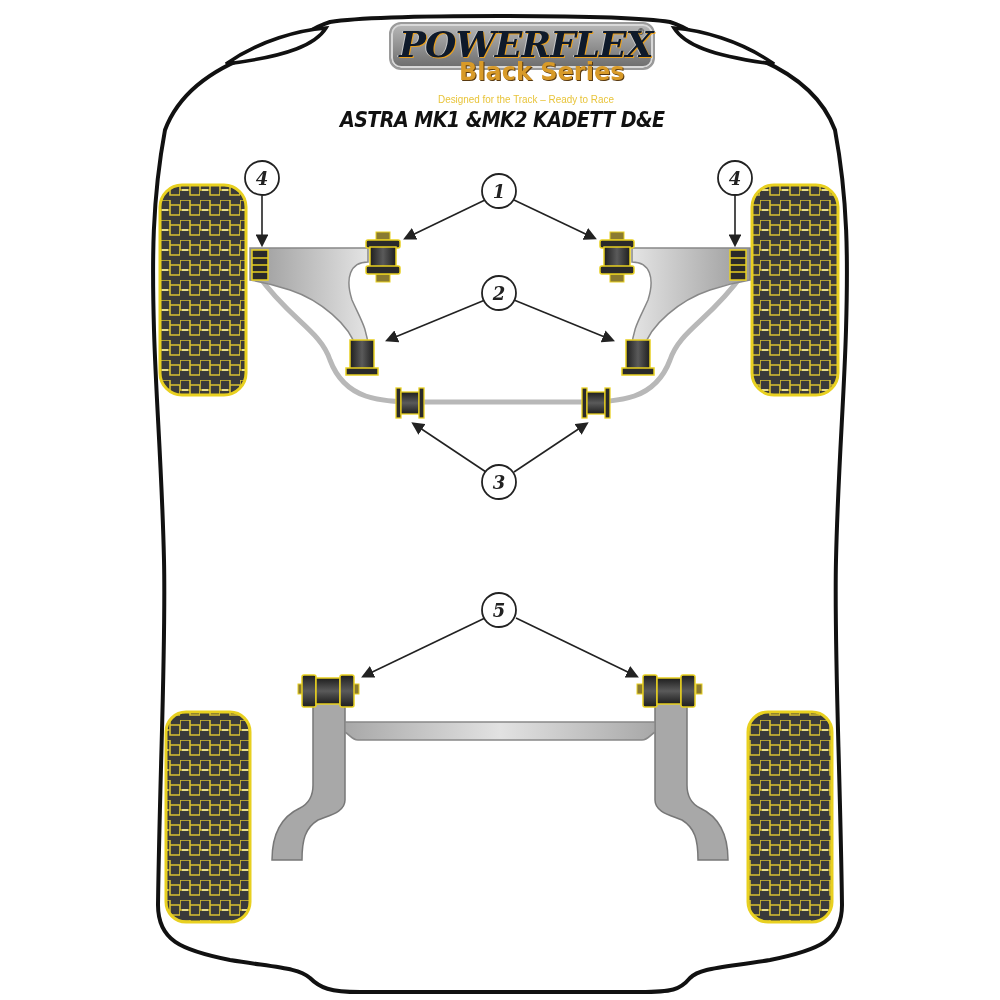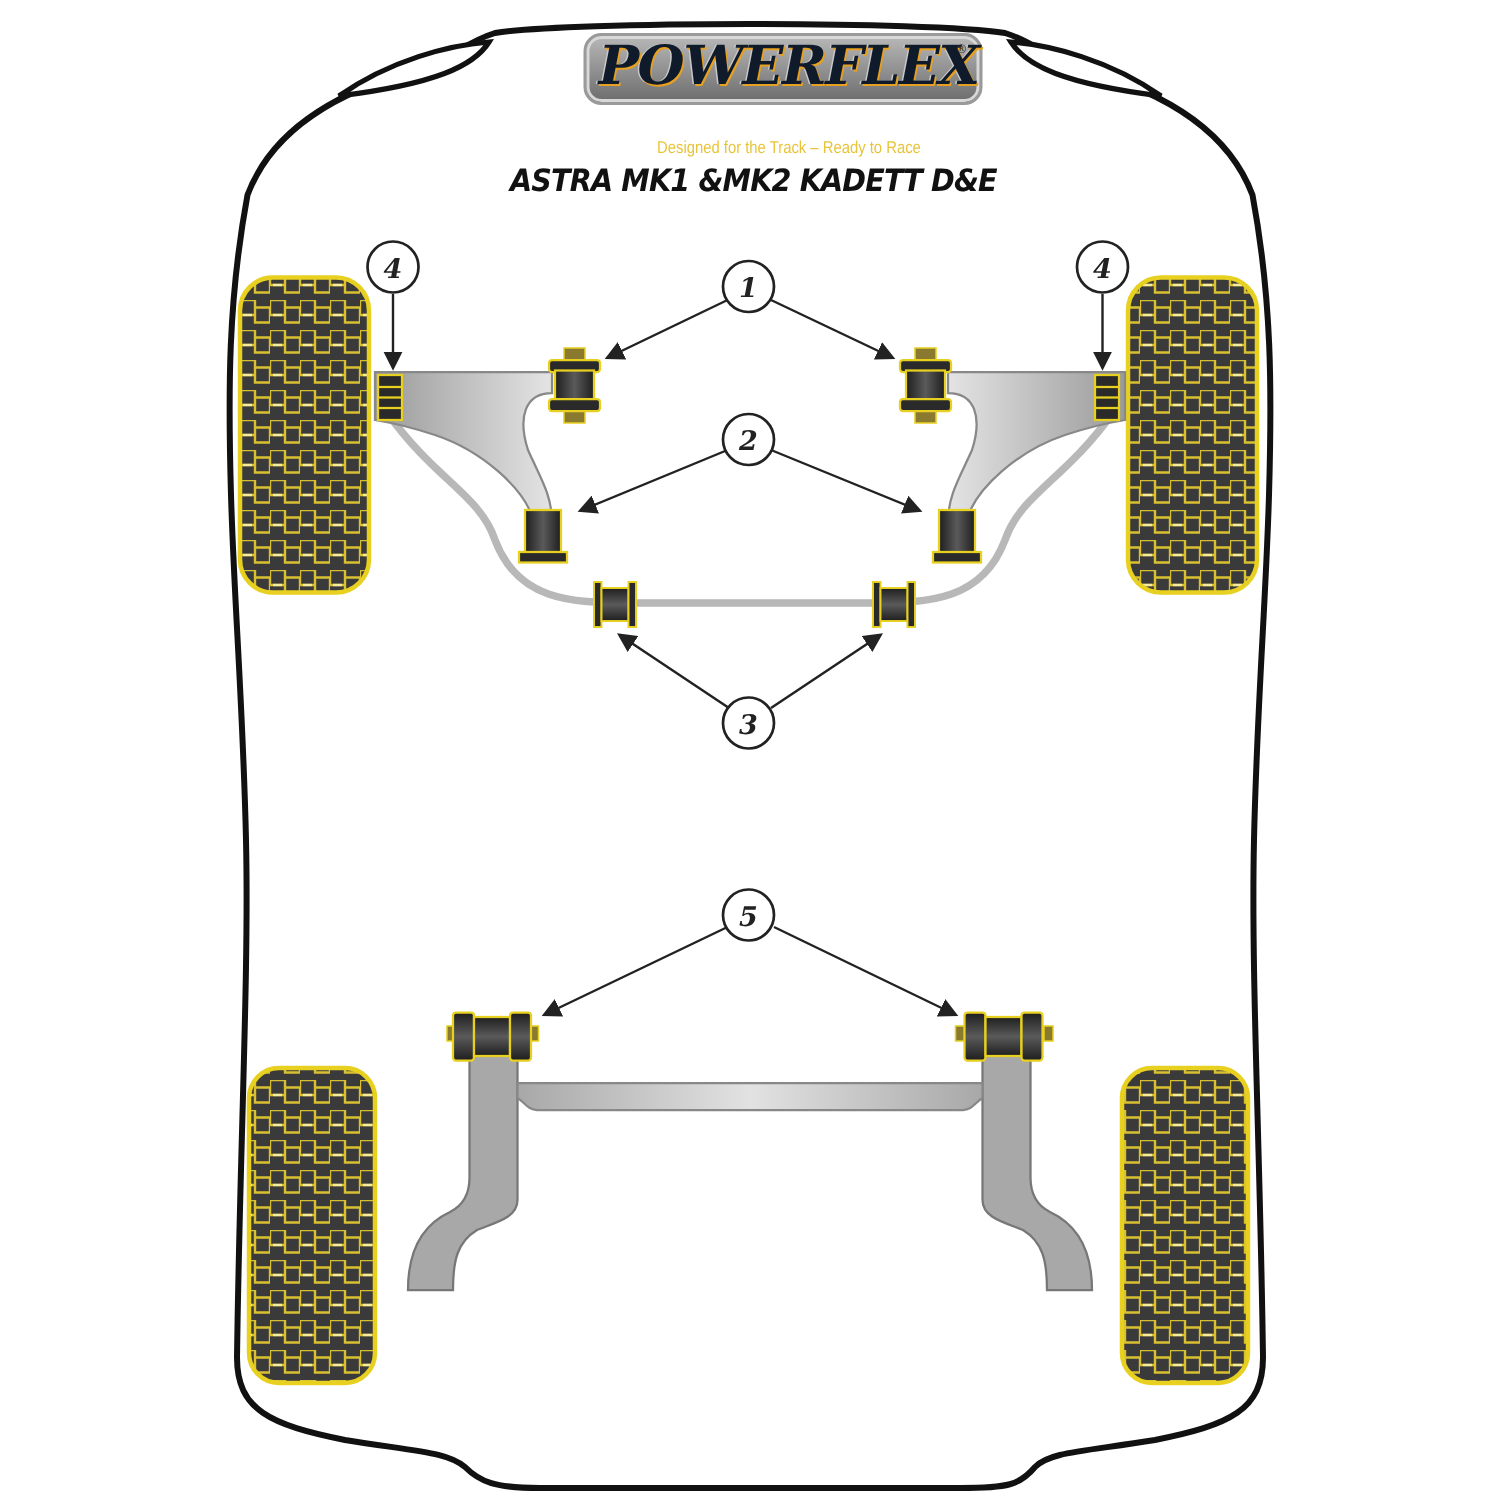--- a/index.html
+++ b/index.html
@@ -193,16 +193,17 @@
     <g>
       <circle cx="499" cy="610" r="17" fill="#fff" stroke="#222" stroke-width="1.8"></circle>
       <text class="callout-num" x="499" y="617" text-anchor="middle">5</text>
     </g>
   </svg>
 
   <div class="logo-wrap">
     <div class="logo-box"></div>
     <div class="logo-main">POWERFLEX</div>
     <div class="logo-reg">®</div>
+    <div class="logo-sub">Black Series</div>
   </div>
   <div class="tagline">Designed for the Track – Ready to Race</div>
   <div class="title">ASTRA MK1 &amp;MK2 KADETT D&amp;E</div>
 </div>
 
 </body></html>

